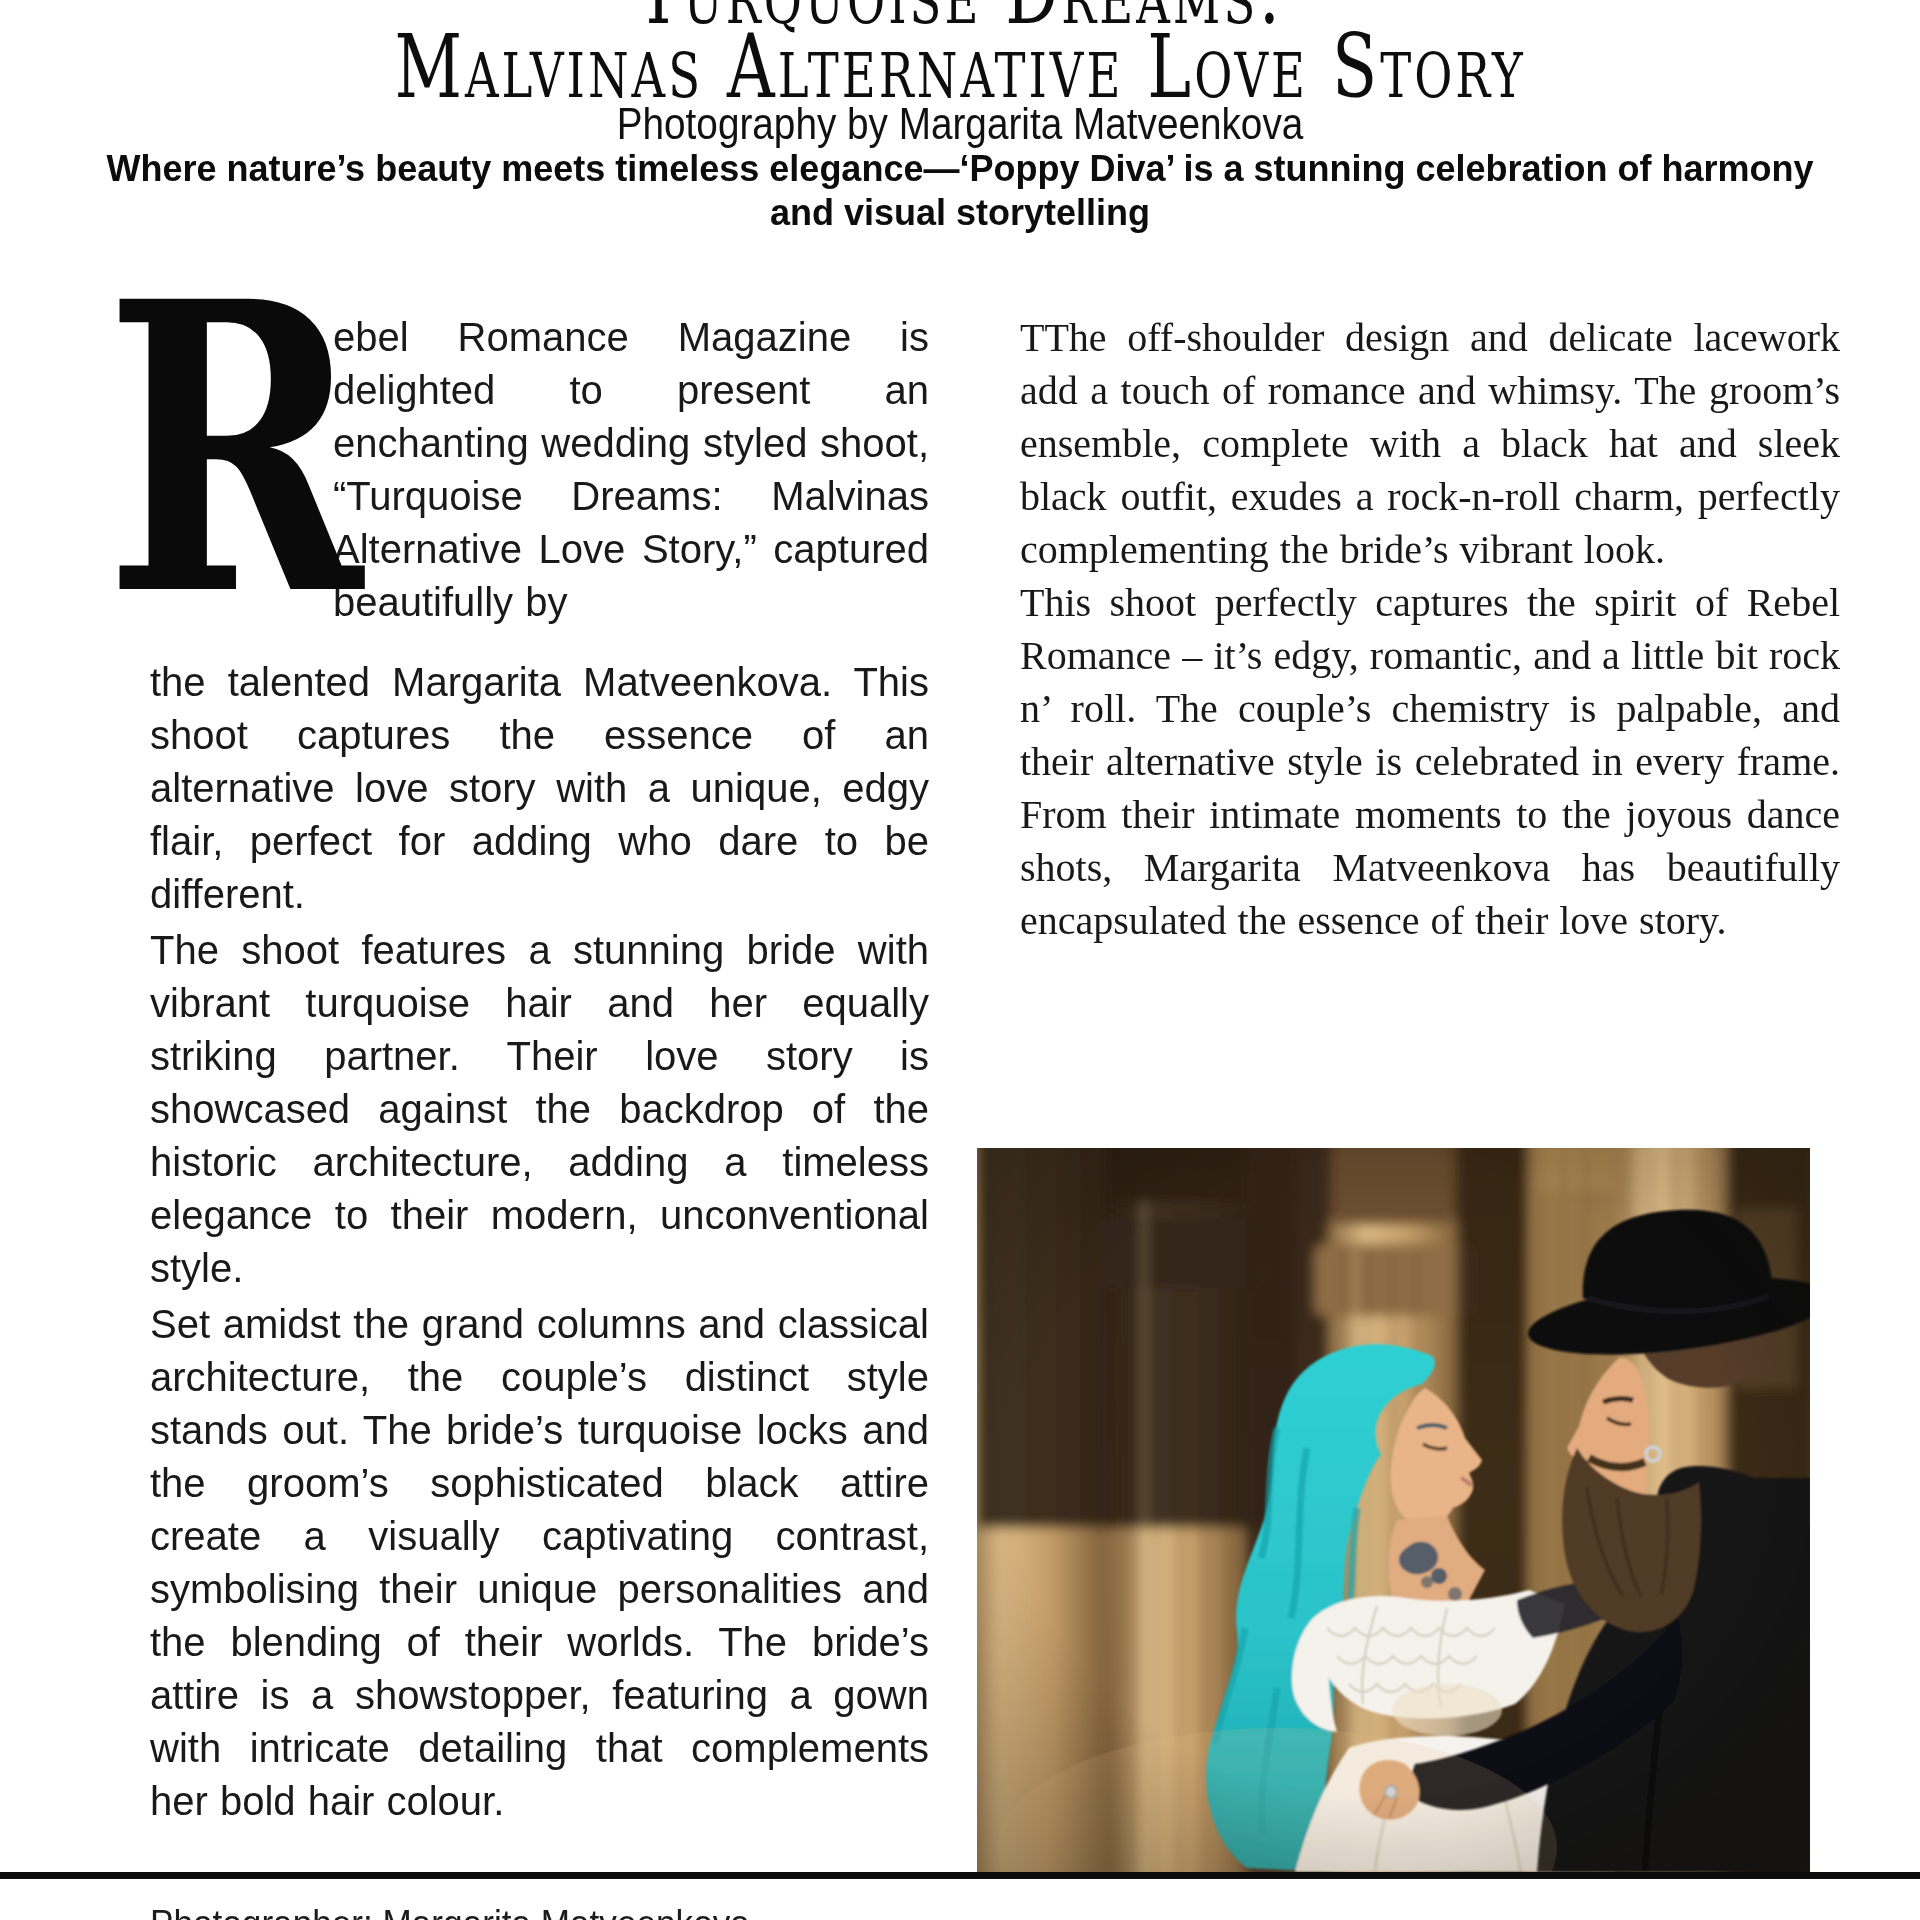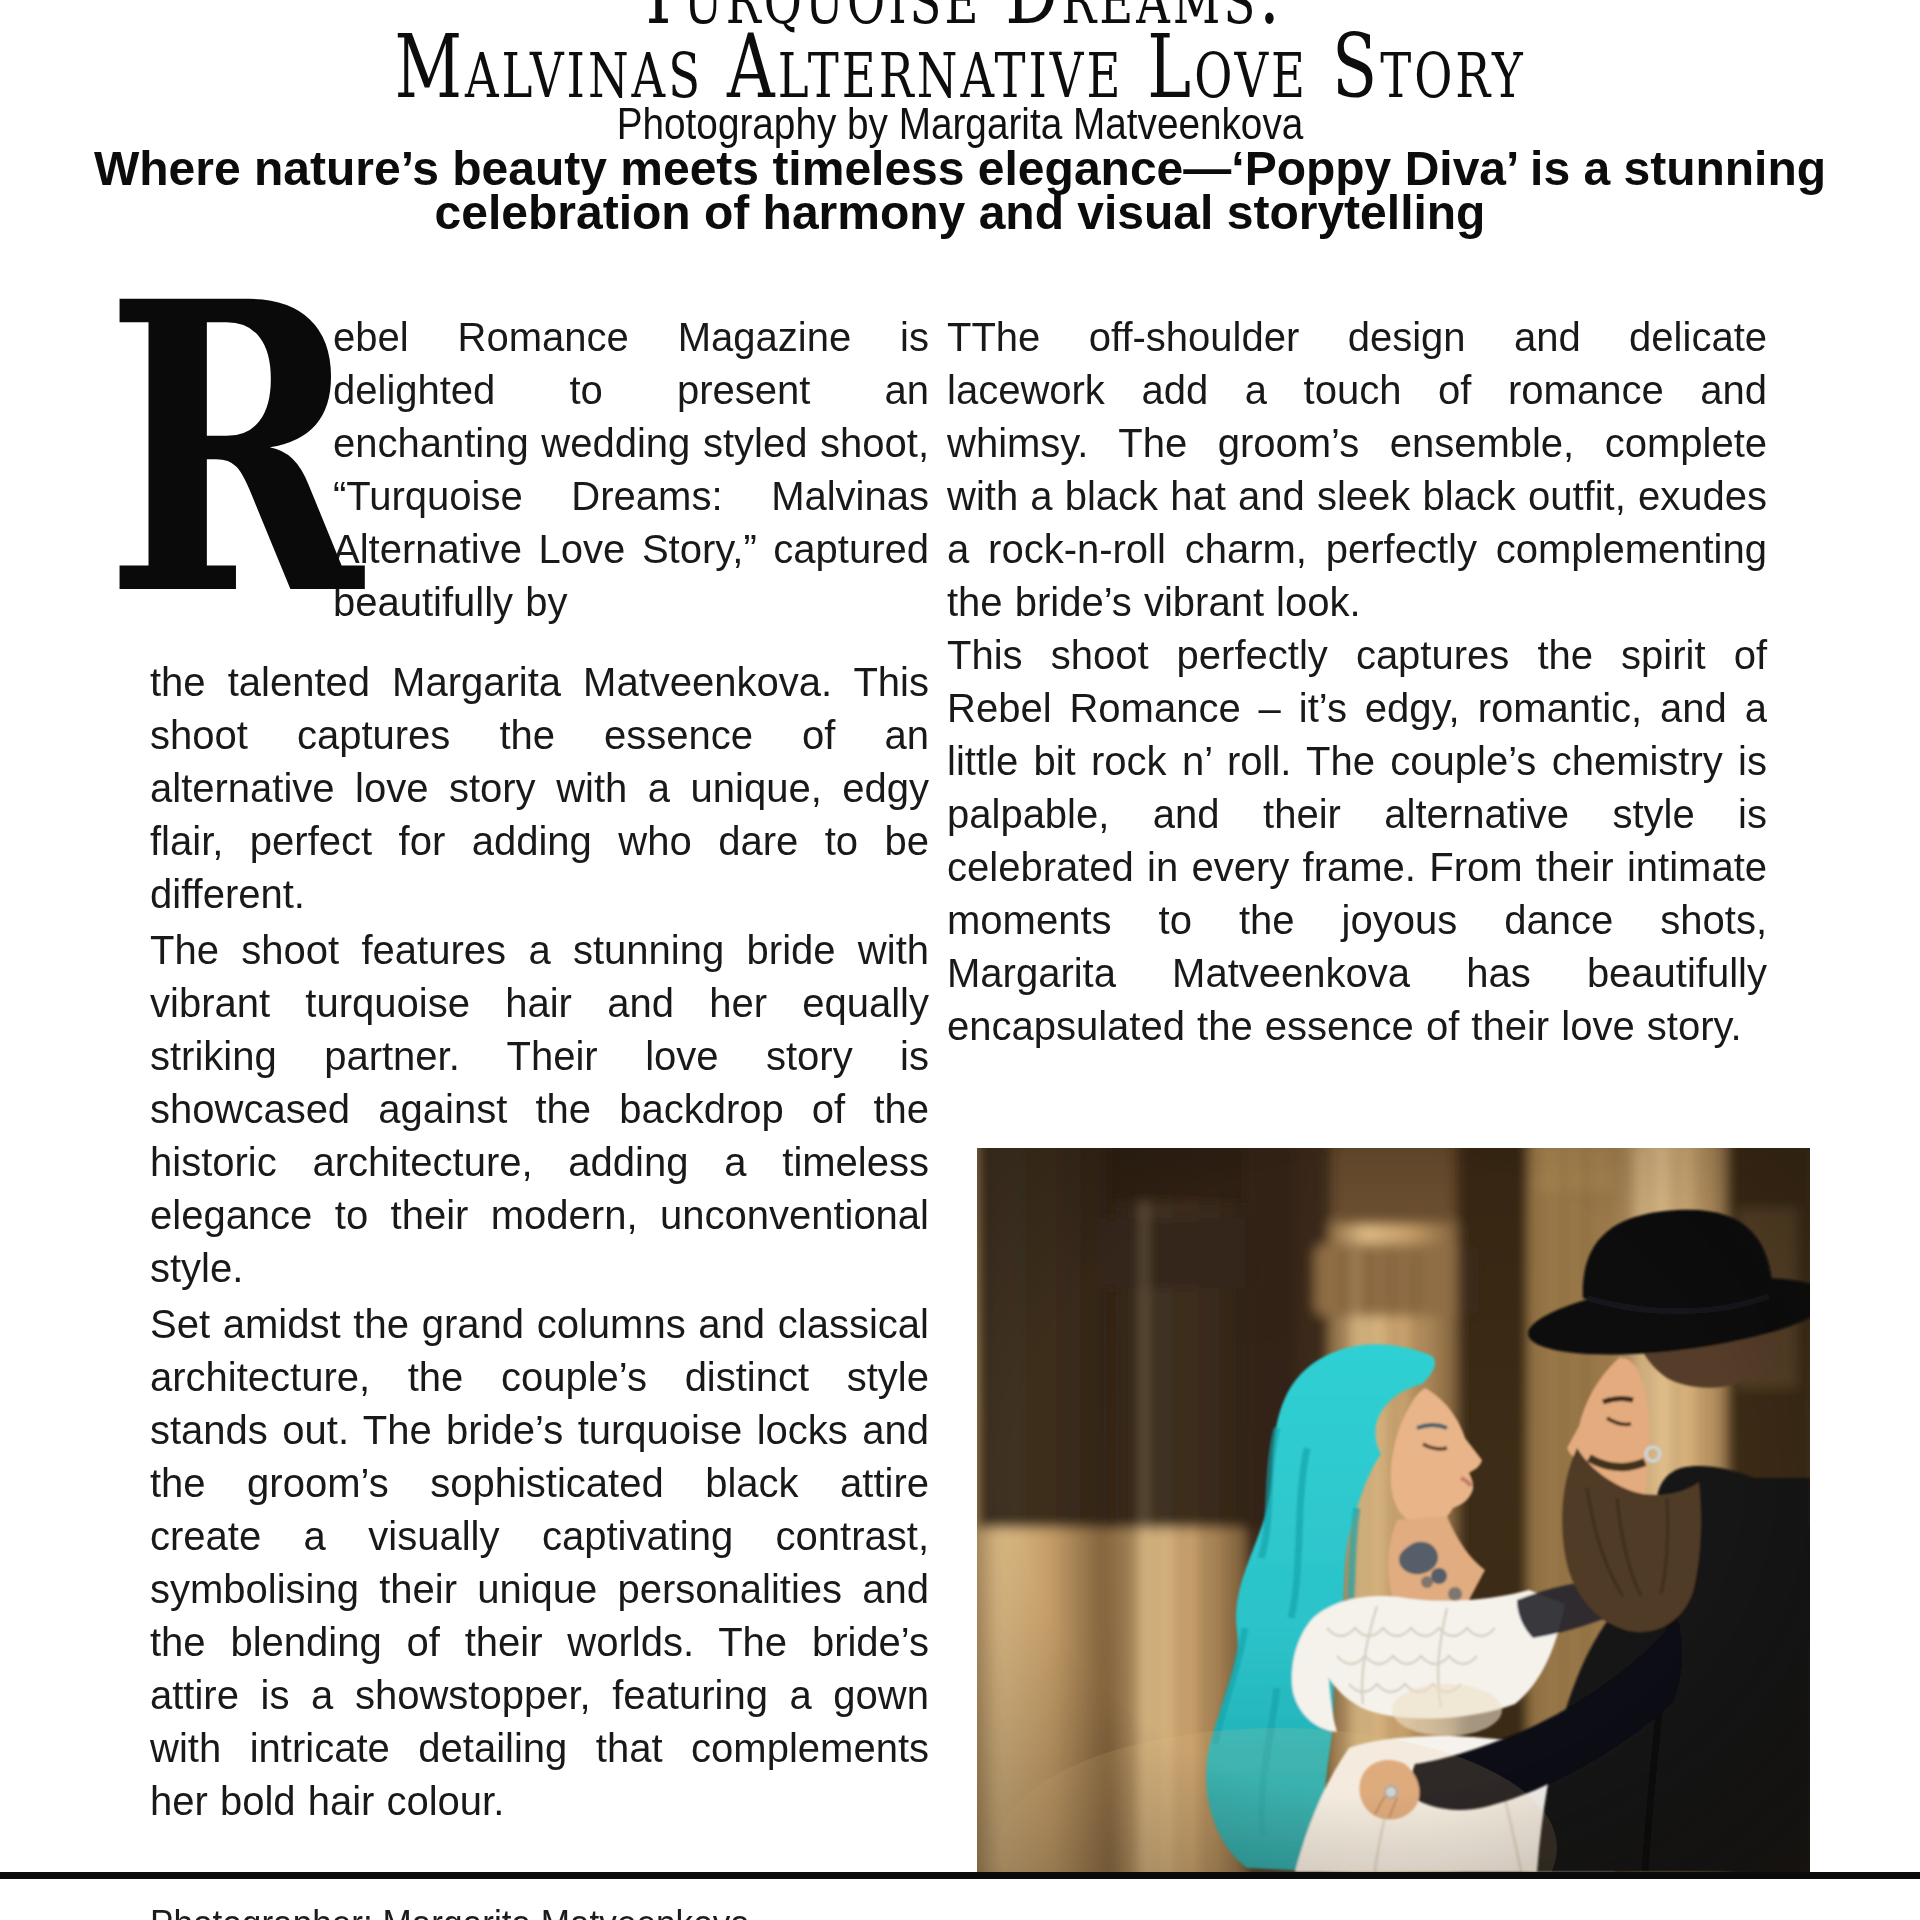--- a/index.html
+++ b/index.html
@@ -33,34 +33,34 @@
     font-size:44px; line-height:1.1;
     color:#111;
     transform:scaleX(0.88);
     transform-origin:50% 0;
   }
 
   .standfirst {
     position:absolute; top:147px; left:80px; width:1760px;
     text-align:center;
     font-weight:bold;
-    font-size:48px; line-height:44px;
+    font-size:36px; line-height:44px;
     color:#0c0c0c;
   }
 
   
   .col {
     position:absolute; top:311px;
     font-size:40px; line-height:53px;
     text-align:justify;
     color:#191919;
     word-spacing:1px;
   }
   .col-left  { left:150px;  width:779px; }
-  .col-right { left:947px; width:820px; }
+  .col-right { left:1020px; width:820px;font-family:Liberation Serif, serif; }
 
   .col-left .lead { position:relative; }
   .dropcap-spacer { float:left; width:183px; height:318px; }
   .dropcap-letter {
     position:absolute; left:-45px; top:-61px;
     font-family:"DejaVu Serif", serif;
     font-weight:bold;
     font-size:398px; line-height:1;
     color:#0a0a0a;
     transform:scaleX(0.78);

